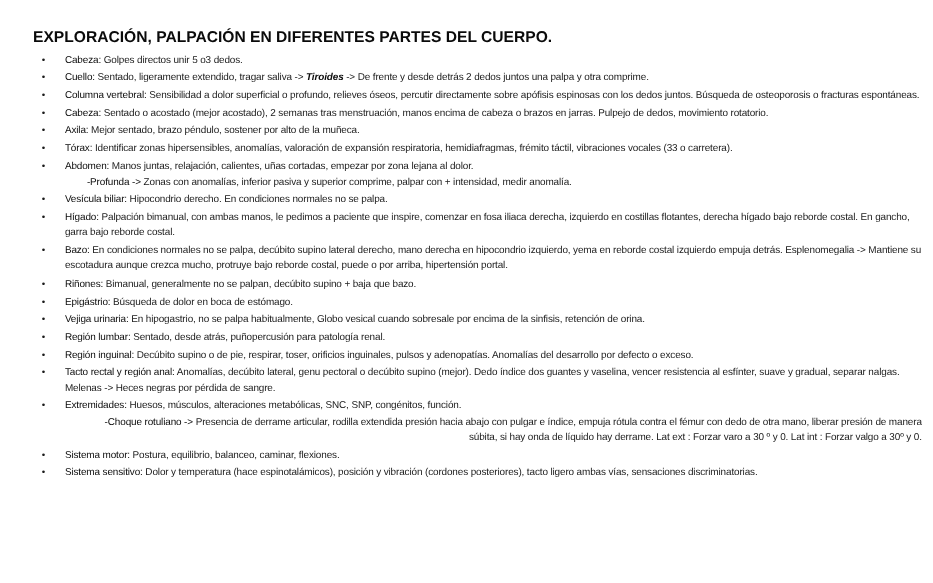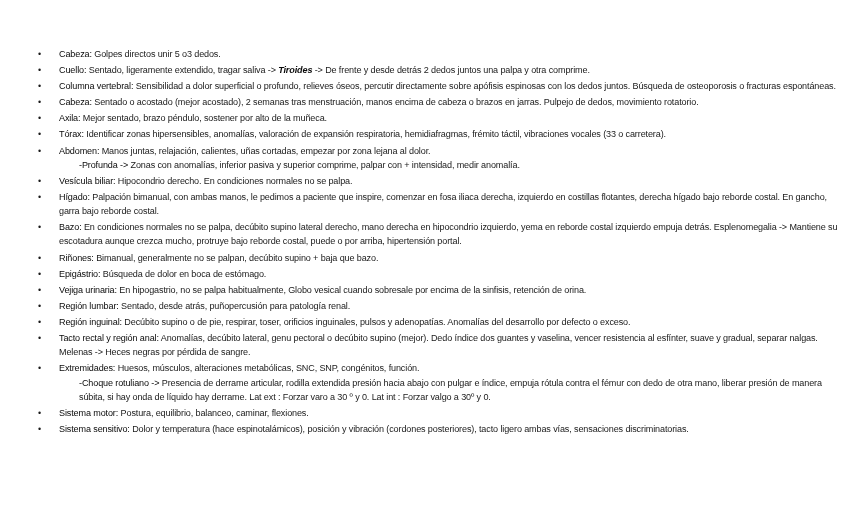--- a/index.html
+++ b/index.html
@@ -5,27 +5,28 @@
     html, body { margin: 0; padding: 0; background: #ffffff; }
     body { width: 848px; height: 530px; overflow: hidden; position: relative; font-family: "Liberation Sans", sans-serif; color: #111111; }
     .page { position: absolute; left: 0; top: 0; width: 848px; height: 530px; background: #ffffff; }
     .title { position: absolute; left: 30px; top: 26px; font-size: 14.2px; font-weight: bold; letter-spacing: 0px; white-space: nowrap; color: #0a0a0a; }
     ul.list { position: absolute; left: 0; top: 47px; margin: 0; padding: 0; list-style: none; width: 848px; }
     li.item { position: relative; padding-left: 59px; padding-right: 10px; font-size: 9.05px; line-height: 14.2px; margin-bottom: 1.9px; color: #1a1a1a; letter-spacing: -0.12px; }
     li.item .bullet { position: absolute; left: 38px; top: 0; font-size: 9px; }
     li.item .label { font-weight: normal; color: #0a0a0a; }
     .sub { display: block; padding-left: 20px; }
     .sub .label { font-weight: bold; }
-    .sub.hang { padding-left: 20px; text-indent: 0; }
+    .sub.hang { padding-left: 20px; text-indent: 0; text-align: right; }
     .inline-bold { font-weight: bold; color: #0a0a0a; font-style: italic; }
   </style>
 </head>
 <body>
 
 <div class="page">
+  <div class="title">EXPLORACIÓN, PALPACIÓN EN DIFERENTES PARTES DEL CUERPO.</div>
 
   <ul class="list">
     <li class="item">
       <span class="bullet">•</span>
       <span class="label">Cabeza:</span><span> Golpes directos unir 5 o3 dedos.</span>
     </li>
     <li class="item">
       <span class="bullet">•</span>
       <span class="label">Cuello:</span><span> Sentado, ligeramente extendido, tragar saliva -&gt; </span><span class="inline-bold">Tiroides</span><span> -&gt; De frente y desde detrás 2 dedos juntos una palpa y otra comprime.</span>
     </li>

